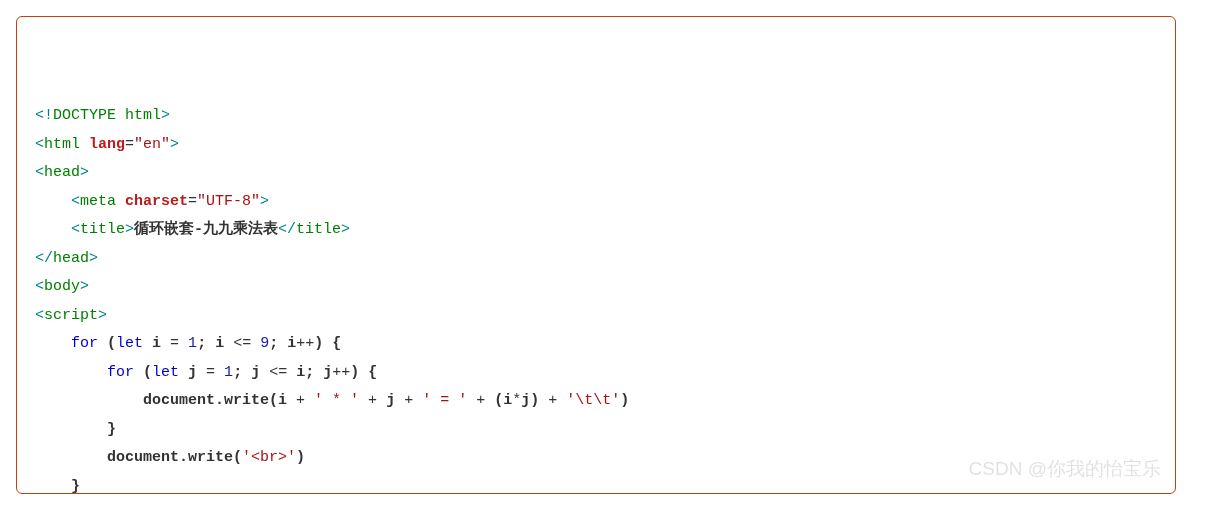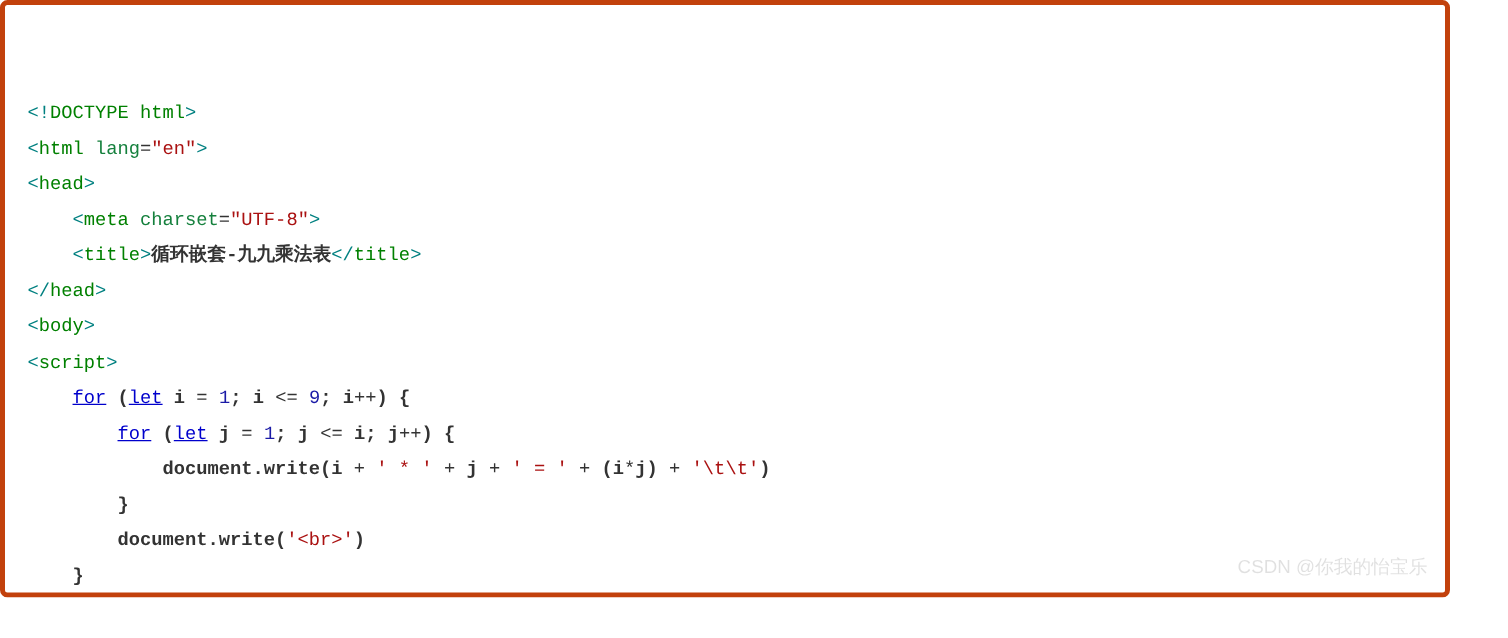--- a/index.html
+++ b/index.html
@@ -3,45 +3,45 @@
 <meta charset="utf-8">
 <style>
   body {
     margin: 0;
     padding: 0;
     background: #ffffff;
     font-family: Consolas, "Courier New", monospace;
     font-size: 15px;
   }
   .code-block {
-    margin: 0;
-    border: 4px solid #c2410c;
+    margin: 16px;
+    border: 1px solid #c2410c;
     border-radius: 6px;
-    padding: 16px 18px;
+    padding: 28px 18px;
     line-height: 1.9;
     width: 1160px;
     height: 478px;
     box-sizing: border-box;
     position: relative;
     overflow: hidden;
     white-space: pre;
   }
   .watermark {
     position: absolute;
     right: 14px;
     bottom: 6px;
     color: rgba(0,0,0,0.12);
     font-family: sans-serif;
-    font-size: 15px;
+    font-size: 19px;
   } 
   .t  { color: #008000; } 
-  .a  { color: #15803d; } 
+  .a  { color: #b91c1c; font-weight: bold; } 
   .v  { color: #aa1111; } 
   .txt{ color: #333333; font-weight: bold; } 
-  .kw { color: #0000cc; text-decoration: underline; } 
+  .kw { color: #0000cc; } 
   .op { color: #333333; }
   .num{ color: #1a1aa6; }
   .g  { color: #008080; }
 </style>
 </head>
 <body>
 
 <div class="code-block">
   <div id="code-target"><div><span class="g">&lt;!</span><span class="t">DOCTYPE</span><span class="txt"> </span><span class="t">html</span><span class="g">&gt;</span></div><div><span class="g">&lt;</span><span class="t">html</span><span class="txt"> </span><span class="a">lang</span><span class="op">=</span><span class="v">"en"</span><span class="g">&gt;</span></div><div><span class="g">&lt;</span><span class="t">head</span><span class="g">&gt;</span></div><div><span class="txt">    </span><span class="g">&lt;</span><span class="t">meta</span><span class="txt"> </span><span class="a">charset</span><span class="op">=</span><span class="v">"UTF-8"</span><span class="g">&gt;</span></div><div><span class="txt">    </span><span class="g">&lt;</span><span class="t">title</span><span class="g">&gt;</span><span class="txt">循环嵌套-九九乘法表</span><span class="g">&lt;/</span><span class="t">title</span><span class="g">&gt;</span></div><div><span class="g">&lt;/</span><span class="t">head</span><span class="g">&gt;</span></div><div><span class="g">&lt;</span><span class="t">body</span><span class="g">&gt;</span></div><div><span class="g">&lt;</span><span class="t">script</span><span class="g">&gt;</span></div><div><span class="txt">    </span><span class="kw">for</span><span class="txt"> (</span><span class="kw">let</span><span class="txt"> i </span><span class="op">=</span><span class="txt"> </span><span class="num">1</span><span class="txt">; i </span><span class="op">&lt;=</span><span class="txt"> </span><span class="num">9</span><span class="txt">; i</span><span class="op">++</span><span class="txt">) {</span></div><div><span class="txt">        </span><span class="kw">for</span><span class="txt"> (</span><span class="kw">let</span><span class="txt"> j </span><span class="op">=</span><span class="txt"> </span><span class="num">1</span><span class="txt">; j </span><span class="op">&lt;=</span><span class="txt"> i; j</span><span class="op">++</span><span class="txt">) {</span></div><div><span class="txt">            document.write(i </span><span class="op">+</span><span class="txt"> </span><span class="v">' * '</span><span class="txt"> </span><span class="op">+</span><span class="txt"> j </span><span class="op">+</span><span class="txt"> </span><span class="v">' = '</span><span class="txt"> </span><span class="op">+</span><span class="txt"> (i</span><span class="op">*</span><span class="txt">j) </span><span class="op">+</span><span class="txt"> </span><span class="v">'\t\t'</span><span class="txt">)</span></div><div><span class="txt">        }</span></div><div><span class="txt">        document.write(</span><span class="v">'&lt;br&gt;'</span><span class="txt">)</span></div><div><span class="txt">    }</span></div><div><span class="g">&lt;/</span><span class="t">script</span><span class="g">&gt;</span></div></div>
   <div class="watermark">CSDN @你我的怡宝乐</div>

